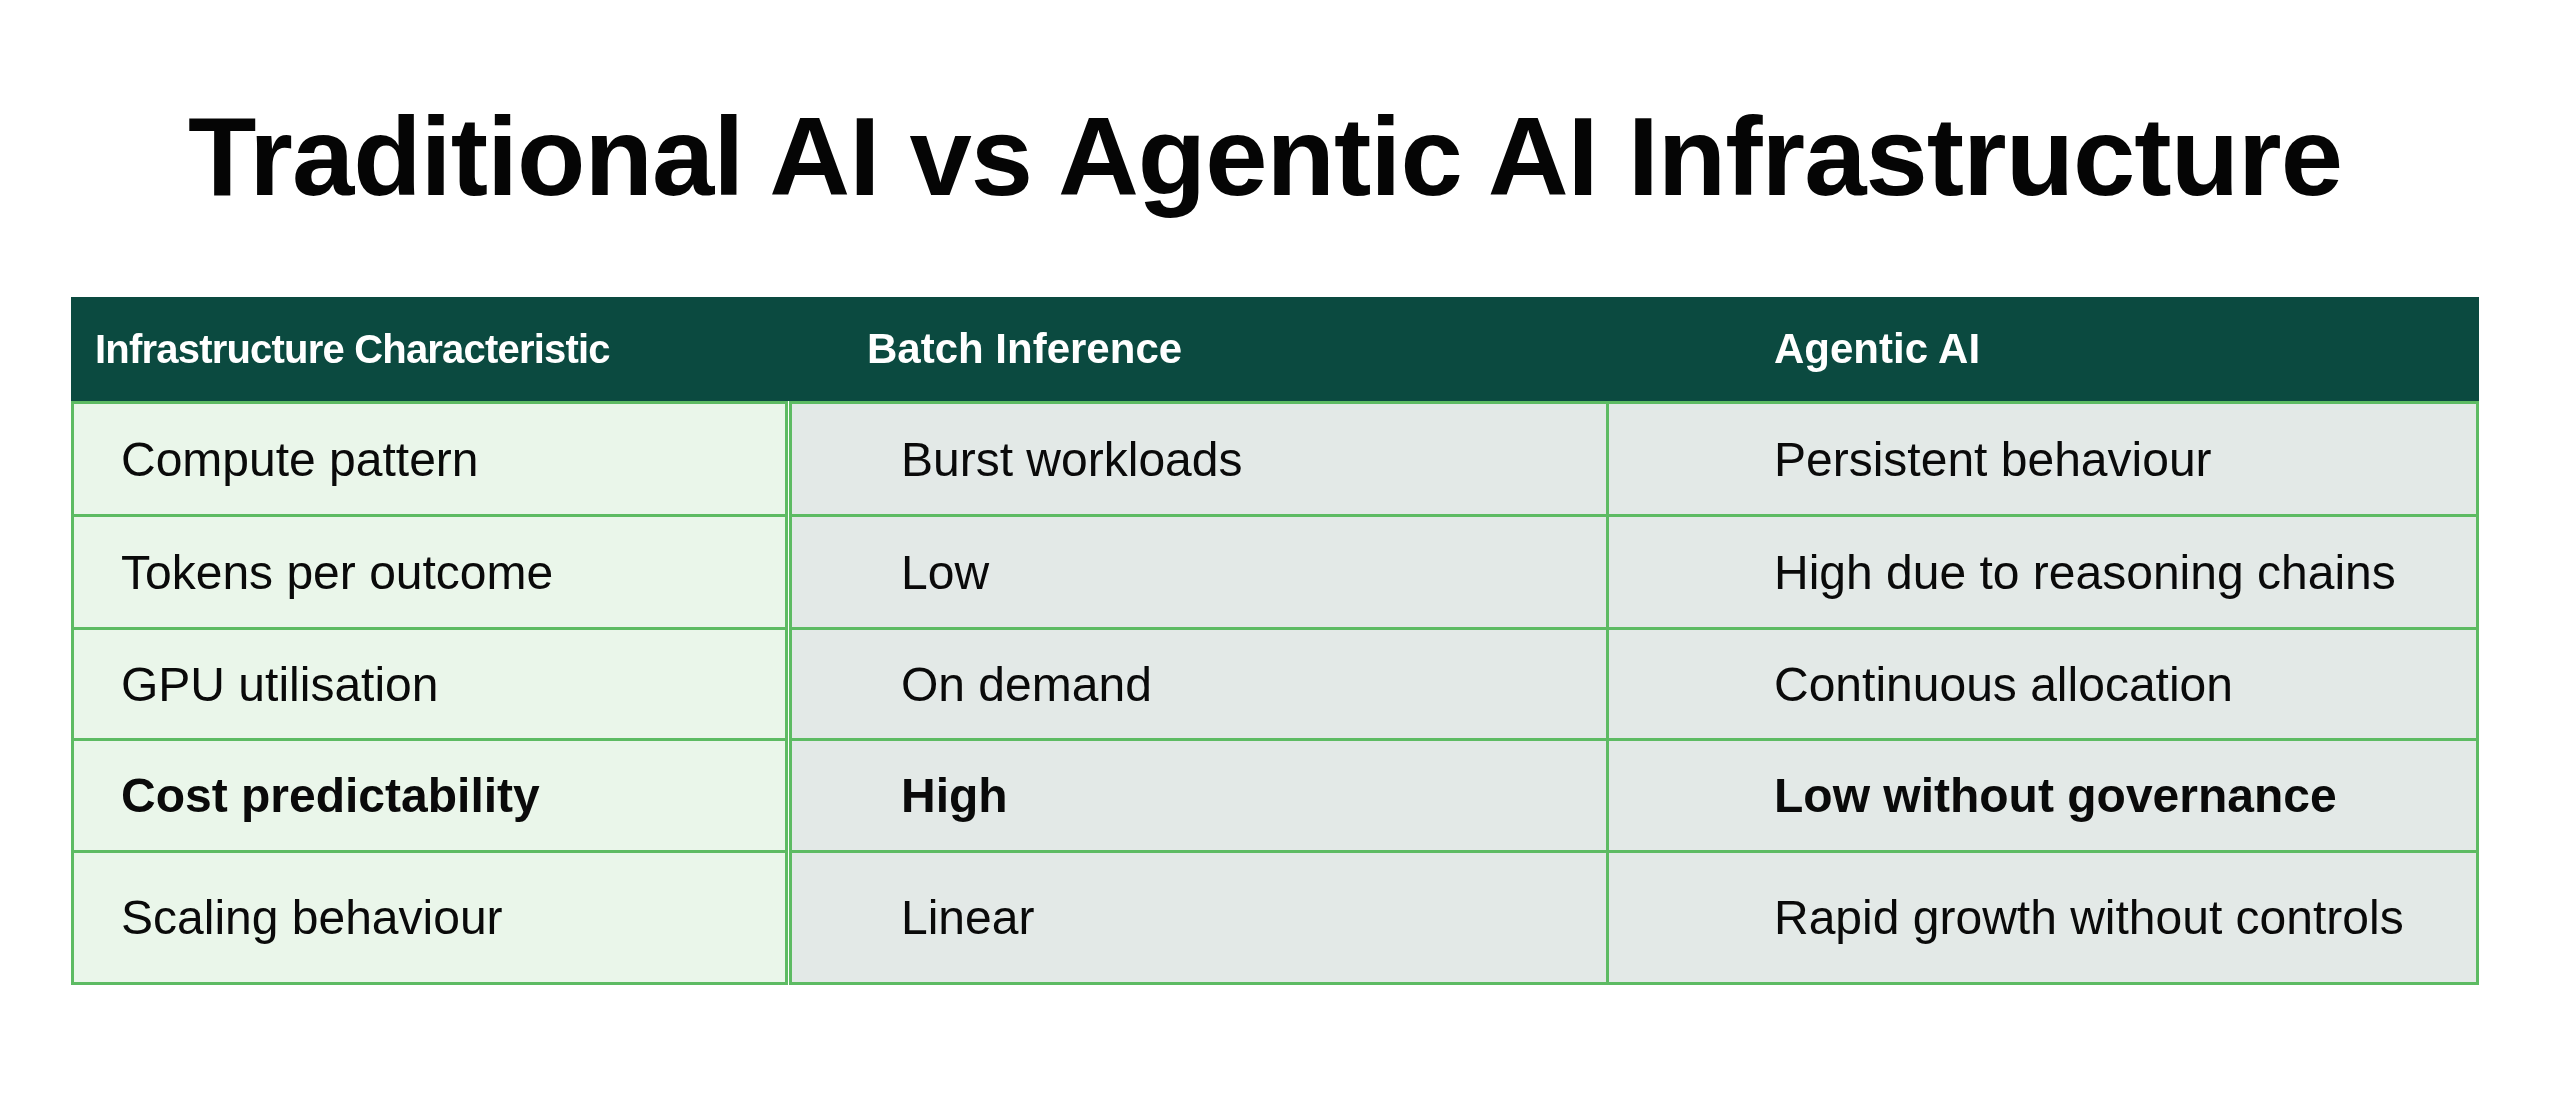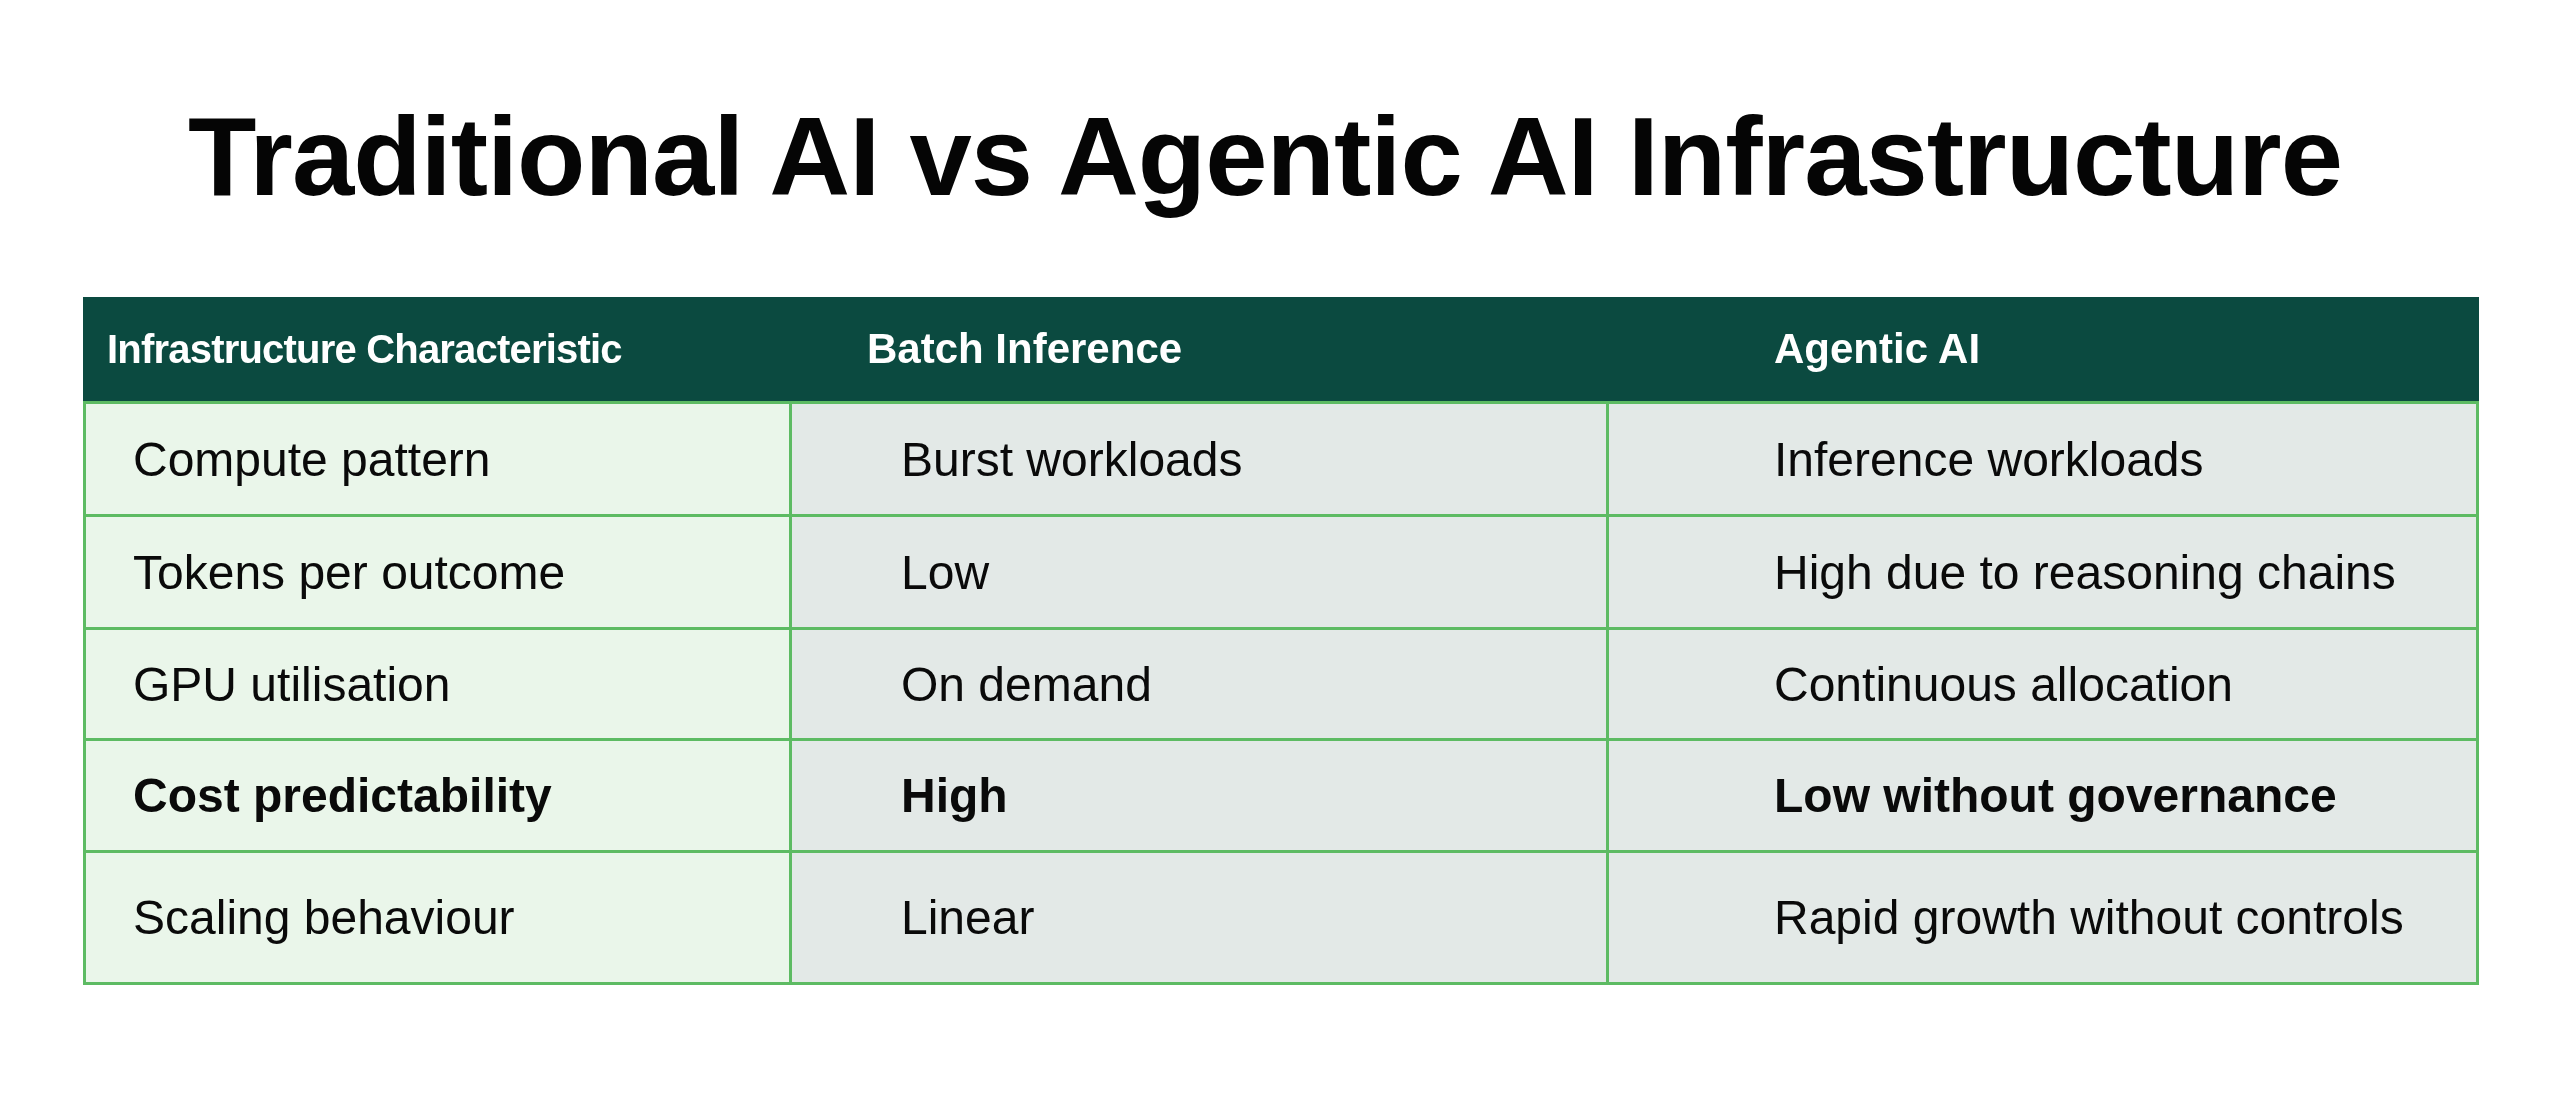--- a/index.html
+++ b/index.html
@@ -28,21 +28,21 @@
       letter-spacing: -1px;
       color: #050505;
       margin: 0;
     }
     .col {
       position: absolute;
       top: 297px;
       height: 688px;
       box-sizing: border-box;
     }
-    .col-1 { left: 83px;   width: 717px; }
+    .col-1 { left: 71px;   width: 717px; }
     .col-2 { left: 755px;  width: 862px; }
     .col-3 { left: 1606px; width: 873px; }
 
     .col-header {
       height: 104px;
       background: #0B4A40;
       color: #FFFFFF;
       font-weight: 700;
       font-size: 42px;
       display: flex;
@@ -109,19 +109,19 @@
     <div class="cell r1">Low</div>
     <div class="cell r2">On demand</div>
     <div class="cell r3">High</div>
     <div class="cell r4">Linear</div>
   </div>
 </div>
 
 <div class="col col-3">
   <div class="col-header">Agentic AI</div>
   <div class="col-body">
-    <div class="cell r0">Inference workloads</div>
+    <div class="cell r0">Persistent behaviour</div>
     <div class="cell r1">High due to reasoning chains</div>
     <div class="cell r2">Continuous allocation</div>
     <div class="cell r3">Low without governance</div>
     <div class="cell r4">Rapid growth without controls</div>
   </div>
 </div>
 
 </body></html>

